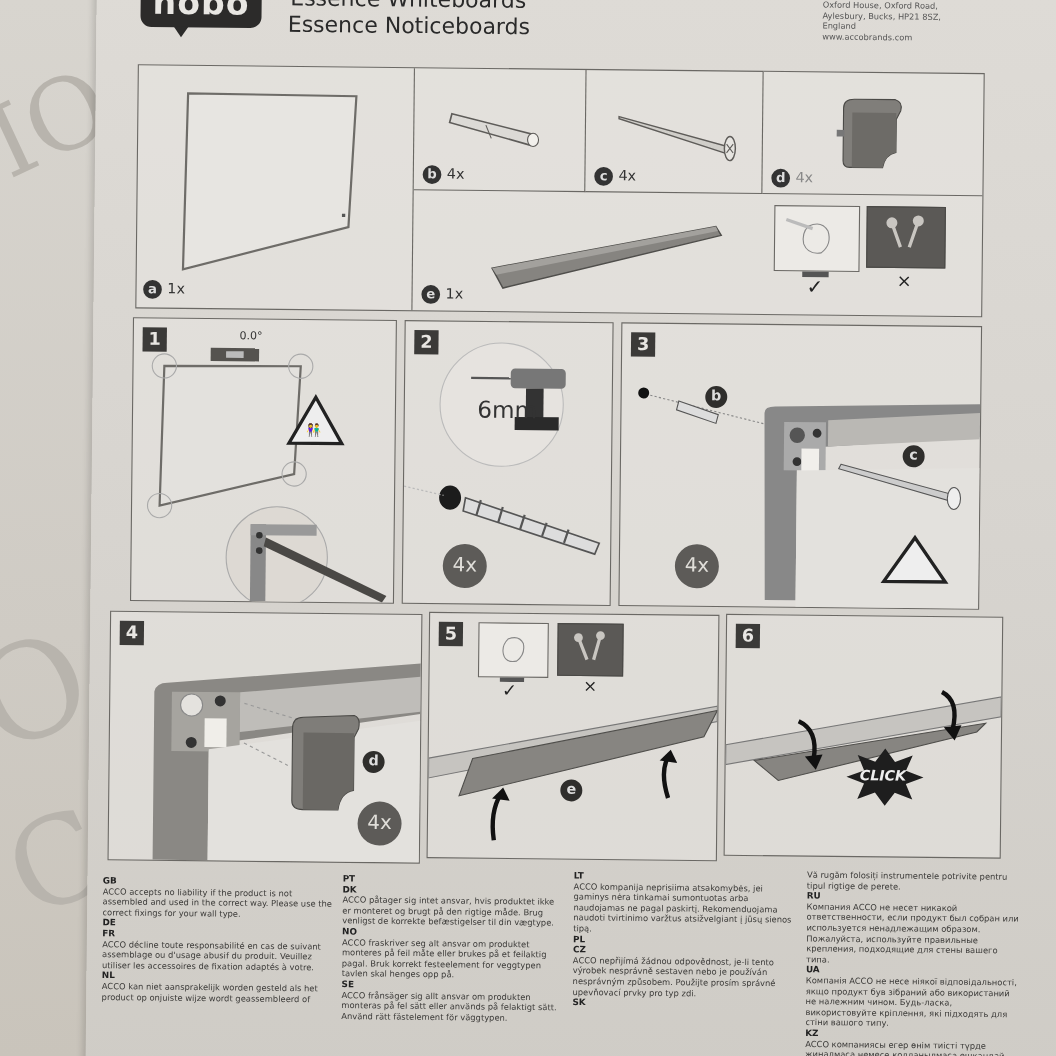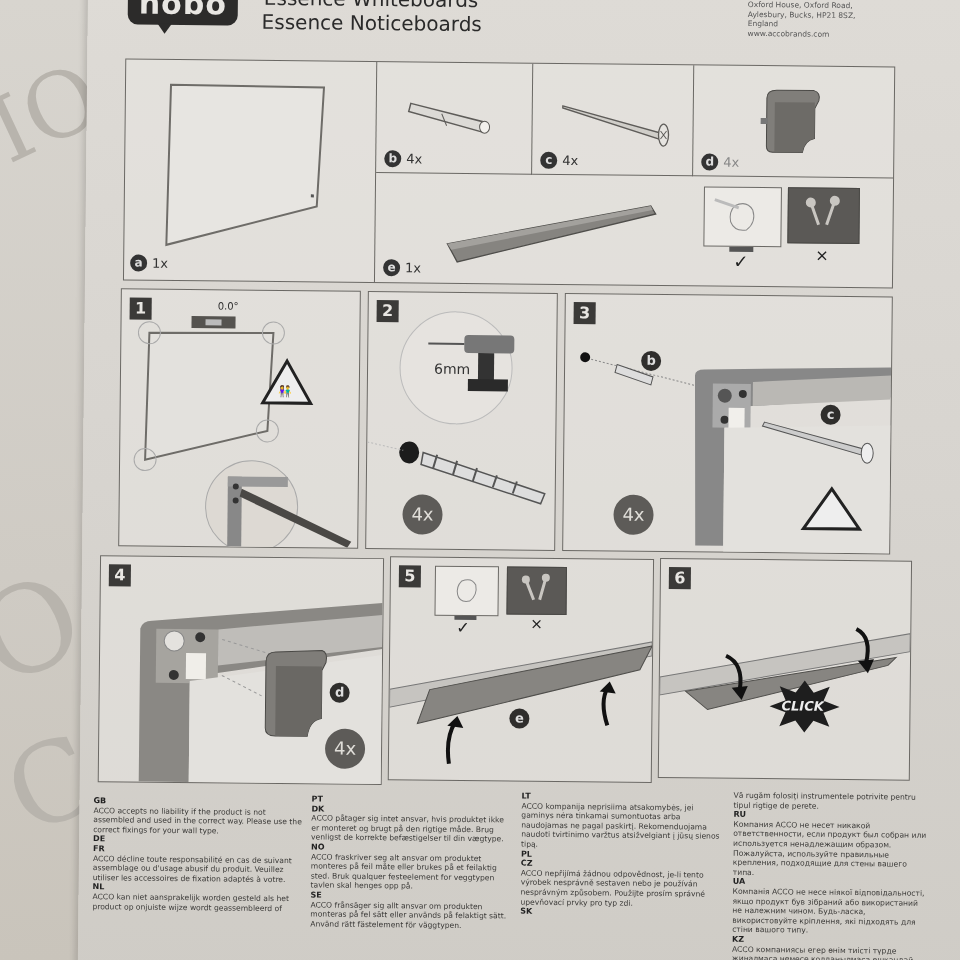--- a/index.html
+++ b/index.html
@@ -152,21 +152,21 @@
       <circle cx="88" cy="75" r="56" fill="#e6e3df" stroke="#bbb"></circle>
       <rect x="96" y="42" width="50" height="18" rx="4" fill="#777"></rect>
       <rect x="110" y="60" width="16" height="28" fill="#333"></rect>
       <rect x="100" y="86" width="40" height="12" fill="#2a2a2a"></rect>
       <path d="M60 51 L96 51" stroke="#555" stroke-width="2"></path>
       <ellipse cx="42" cy="160" rx="10" ry="11" fill="#1c1c1c"></ellipse>
       <path d="M0 150 L36 158" stroke="#bbb" stroke-dasharray="2 2"></path>
       <path d="M56 160 L178 200 L174 210 L54 172 Z" fill="#ddd" stroke="#555" stroke-width="1.5"></path>
       <path d="M70 162 L66 176 M90 168 L86 182 M110 175 L106 188 M130 182 L126 194 M150 188 L146 200" stroke="#555" stroke-width="2"></path>
     </svg>
-    <div class="abs" style="left:66px;top:68px;font-size:14px;color:#333;">6mm</div>
+    <div class="abs" style="left:66px;top:68px;font-size:21px;color:#333;">6mm</div>
     <div class="four" style="left:36px;top:202px;">4x</div>
   </div>
 
   <div class="panel" style="left:480px;top:298px;width:326px;height:256px;">
     <div class="num">3</div>
     <svg class="abs" style="left:0;top:0;" width="326" height="256">
       <circle cx="20" cy="63" r="5" fill="#111"></circle>
       <path d="M26 65 L130 90" stroke="#888" stroke-dasharray="2 2"></path>
       <path d="M52 70 L88 82 L86 90 L50 78 Z" fill="#ddd" stroke="#555"></path>
       <path d="M130 80 Q130 74 140 74 L326 70 L326 100 L160 112 L160 250 L132 250 Z" fill="#888"></path>
@@ -249,21 +249,21 @@
 
   <div class="txt" style="left:14px;top:806px;width:210px;">
     <b>GB</b><span>ACCO accepts no liability if the product is not assembled and used in the correct way. Please use the correct fixings for your wall type.</span>
     <b>DE</b>
     <b>FR</b><span>ACCO décline toute responsabilité en cas de suivant assemblage ou d'usage abusif du produit. Veuillez utiliser les accessoires de fixation adaptés à votre.</span>
     <b>NL</b><span>ACCO kan niet aansprakelijk worden gesteld als het product op onjuiste wijze wordt geassembleerd of</span>
   </div>
   <div class="txt" style="left:232px;top:802px;width:200px;">
     <b>PT</b>
     <b>DK</b><span>ACCO påtager sig intet ansvar, hvis produktet ikke er monteret og brugt på den rigtige måde. Brug venligst de korrekte befæstigelser til din vægtype.</span>
-    <b>NO</b><span>ACCO fraskriver seg alt ansvar om produktet monteres på feil måte eller brukes på et feilaktig sted. Bruk qualquer festeelement for veggtypen tavlen skal henges opp på.</span>
+    <b>NO</b><span>ACCO fraskriver seg alt ansvar om produktet monteres på feil måte eller brukes på et feilaktig pagal. Bruk korrekt festeelement for veggtypen tavlen skal henges opp på.</span>
     <b>SE</b><span>ACCO frånsäger sig allt ansvar om produkten monteras på fel sätt eller används på felaktigt sätt. Använd rätt fästelement för väggtypen.</span>
   </div>
   <div class="txt" style="left:442px;top:797px;width:200px;">
     <b>LT</b><span>ACCO kompanija neprisiima atsakomybės, jei gaminys nėra tinkamai sumontuotas arba naudojamas ne pagal paskirtį. Rekomenduojama naudoti tvirtinimo varžtus atsižvelgiant į jūsų sienos tipą.</span>
     <b>PL</b>
     <b>CZ</b><span>ACCO nepřijímá žádnou odpovědnost, je-li tento výrobek nesprávně sestaven nebo je používán nesprávným způsobem. Použijte prosím správné upevňovací prvky pro typ zdi.</span>
     <b>SK</b>
   </div>
   <div class="txt" style="left:654px;top:794px;width:195px;">
     <span>Vă rugăm folosiți instrumentele potrivite pentru tipul rigtige de perete.</span>

